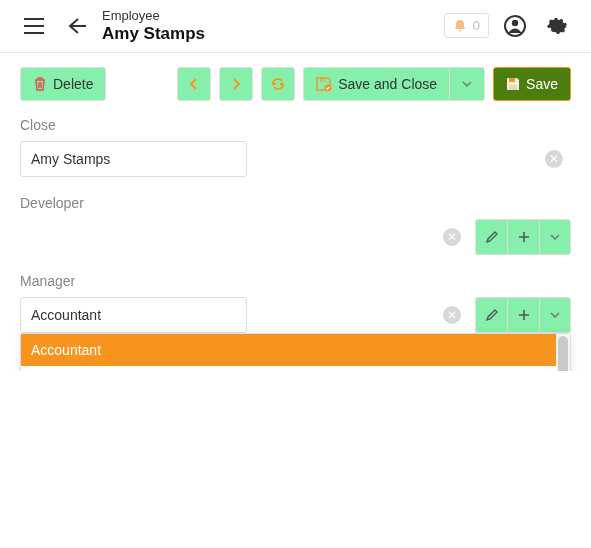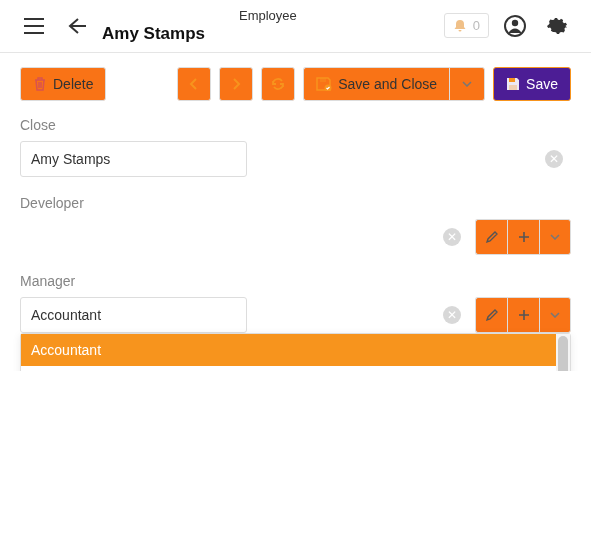--- a/index.html
+++ b/index.html
@@ -1,29 +1,29 @@
 <!DOCTYPE html>
 <html><head>
 <meta charset="utf-8">
 <style>
   * { box-sizing: border-box; }
   html, body { margin: 0; padding: 0; font-family: Arial, Helvetica, sans-serif; font-size: 14px; color: #333; }
   body { width: 591px; background: #fff; }
   .header { display: flex; align-items: center; padding: 8px 18px; border-bottom: 1px solid #e5e5e5; gap: 10px; }
   .header .titles { flex: 1; line-height: 1.2; }
-  .header .sub { font-size: 13px; color: #333; text-align: center; }
+  .header .sub { font-size: 13px; color: #333; }
   .header .title { font-size: 17px; font-weight: bold; color: #111; }
   .icon-btn { width: 32px; height: 32px; display: flex; align-items: center; justify-content: center; background: transparent; border: none; cursor: pointer; color: #333; }
   .notif { display: flex; align-items: center; gap: 6px; border: 1px solid #e0e0e0; border-radius: 3px; padding: 4px 8px; color: #bbb; }
   .notif .bell, .notif .count { color: #f0ad4e; }
   .notif .count { color: #bbb; font-size: 13px; }
   .toolbar { display: flex; align-items: center; padding: 14px 20px 16px; gap: 8px; }
-  .btn { display: flex; align-items: center; justify-content: center; gap: 6px; border: 1px solid #ddd; background: #f97316; height: 34px; padding: 0 12px; border-radius: 3px; cursor: pointer; font-size: 14px; color: #333; }
+  .btn { display: flex; align-items: center; justify-content: center; gap: 6px; border: 1px solid #ddd; background: #86efac; height: 34px; padding: 0 12px; border-radius: 3px; cursor: pointer; font-size: 14px; color: #333; }
   .btn.icon-only { width: 34px; padding: 0; }
-  .btn-primary { background: #4c1d95; border-color: #f7941d; color: #fff; }
+  .btn-primary { background: #4d7c0f; border-color: #f7941d; color: #fff; }
   .spacer { flex: 1; }
   .btn-group { display: flex; }
   .btn-group .btn { border-radius: 0; border-right-width: 0; text-align: center; }
   .btn-group .btn:first-child { border-top-left-radius: 3px; border-bottom-left-radius: 3px; }
   .btn-group .btn:last-child { border-top-right-radius: 3px; border-bottom-right-radius: 3px; border-right-width: 1px; }
   .trash-icon { color: #d9534f; }
   .content { padding: 0 20px 20px; }
   .field { margin-bottom: 18px; position: relative; }
   .field-label { color: #858585; font-size: 14px; margin-bottom: 8px; }
   .field-row { display: flex; }

